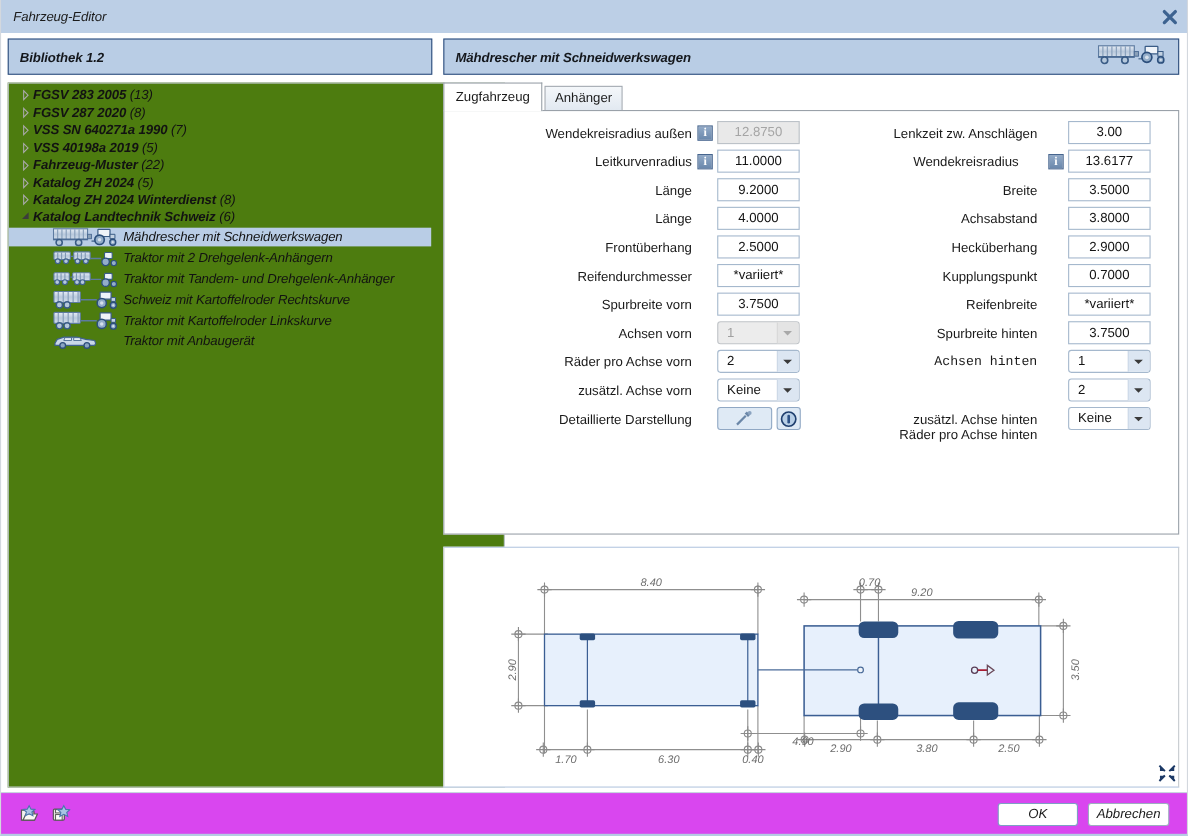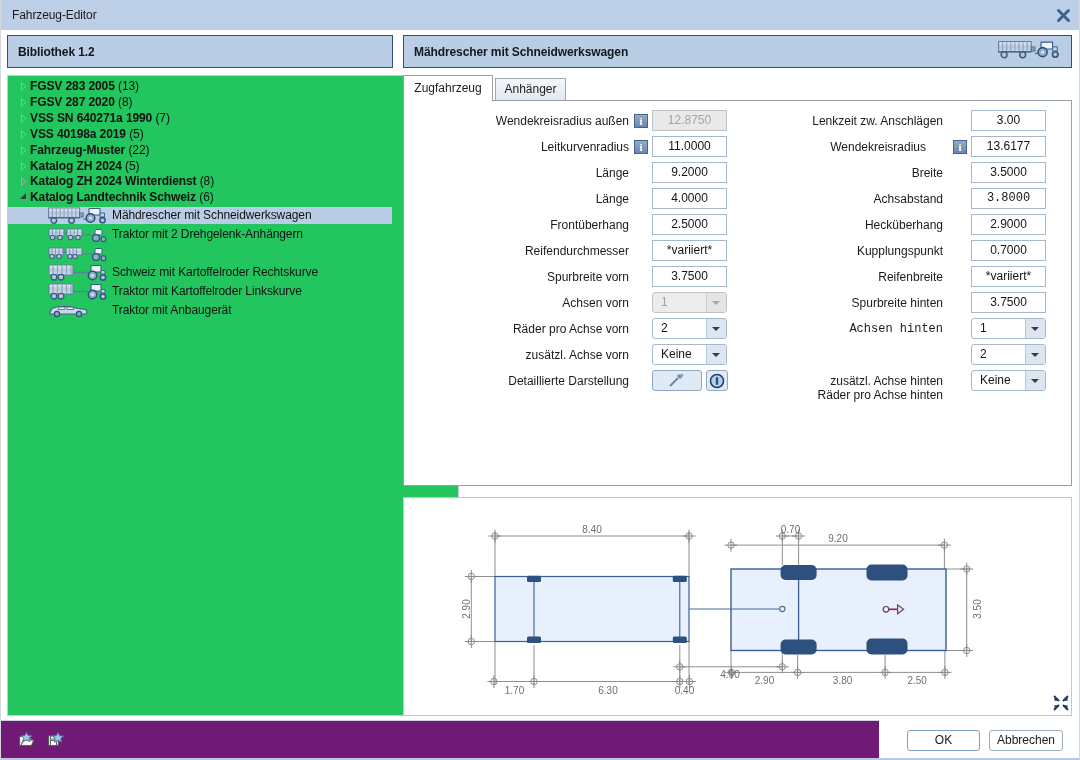--- a/index.html
+++ b/index.html
@@ -1,30 +1,30 @@
 <!DOCTYPE html>
 <html><head>
 <meta charset="utf-8">
 <style>
 * { margin:0; padding:0; box-sizing:border-box; }
 html,body { width:1080px; height:760px; overflow:hidden; }
 body { font-family:"Liberation Sans", sans-serif; background:#fff; position:relative; }
-.abs { position:absolute; }
+.abs { position:absolute;font-style:italic; }
 #titlebar { left:0; top:0; width:1080px; height:30px; background:#bccfe6; }
 #titlebar .t { left:12px; top:8px; font-size:12px; letter-spacing:-0.1px; color:#1b1b1b; position:absolute; }
 #closex { position:absolute; right:9px; top:8px; width:15px; height:15px; }
 #dlgborder { left:0; top:0; width:1080px; height:760px; border-left:1px solid #d3d8de; border-right:1px solid #d3d8de; border-bottom:2px solid #b5cbe3; pointer-events:none; z-index:50; }
 .phead { top:35px; height:33px; background:#b9cde5; border:1px solid #2f4f7d; }
 .phead .txt { position:absolute; left:10px; top:9px; font-weight:bold; font-size:12px; color:#14171c; letter-spacing:-0.1px;text-align:right; }
 #lphead { left:7px; width:386px; }
 #rphead { left:403px; width:669px; }
-#tree { left:7px; top:75px; width:452px; height:641px; background:#22c55e; border:1px solid #c5cbd4; }
+#tree { left:7px; top:75px; width:452px; height:641px; background:#4d7c0f; border:1px solid #c5cbd4; }
 #formpanel { left:403px; top:100px; width:669px; height:386px; background:#fff; border:1px solid #9aa1a9; }
 #drawpanel { left:403px; top:497px; width:669px; height:219px; background:#fff; border:1px solid #c6cacf; border-top:1px solid #b5c7e0; border-bottom:1px solid #b5c7e0; }
-#bottombar { left:0; top:720px; width:879px; height:40px; background:#701a75; border-top:1px solid #c9d4e0; }
+#bottombar { left:0; top:720px; width:1080px; height:40px; background:#d946ef; border-top:1px solid #c9d4e0; }
 .tab { position:absolute; font-size:12px; color:#1c1c1c; text-align:center; }
 #tab1 { left:403px; top:75px; width:90px; height:26px; background:#fff; border:1px solid #9aa1a9; border-bottom:none; z-index:5; padding-top:5px; }
 #tab2 { left:495px; top:78px; width:71px; height:23px; background:linear-gradient(#f4f7fa,#e2e9f1); border:1px solid #a2a9b1; padding-top:3px; }
 .lbl { position:absolute; font-size:12px; color:#1a1a1a; text-align:right; white-space:nowrap; }
 .fld { position:absolute; width:75px; height:21px; background:#fff; border:1px solid #a5b8cd; font-size:12px; color:#141414; text-align:center; line-height:19px; }
 .fld.dis { background:#e9e9e9; border-color:#bcc2c8; color:#a5a5a5; }
 .ddl { position:absolute; width:75px; height:21px; background:#fff; border:1px solid #a5b8cd; border-radius:3px; font-size:12px; color:#141414; }
 .ddl .tx { position:absolute; left:8px; top:2px; }
 .ddl .bt { position:absolute; right:0; top:0; width:20px; height:19px; background:#dce6f2; border-left:1px solid #b8c8da; border-radius:0 2px 2px 0; }
 .ddl .ar { position:absolute; right:6px; top:8px; width:0; height:0; border-left:4px solid transparent; border-right:4px solid transparent; border-top:4px solid #3a3a3a; }
@@ -78,20 +78,21 @@
 <div class="trow" style="left:22px; top:3px;"><b>FGSV 283 2005</b> (13)</div>
 <div class="trow" style="left:22px; top:19px;"><b>FGSV 287 2020</b> (8)</div>
 <div class="trow" style="left:22px; top:35px;"><b>VSS SN 640271a 1990</b> (7)</div>
 <div class="trow" style="left:22px; top:51px;"><b>VSS 40198a 2019</b> (5)</div>
 <div class="trow" style="left:22px; top:67px;"><b>Fahrzeug-Muster</b> (22)</div>
 <div class="trow" style="left:22px; top:83px;"><b>Katalog ZH 2024</b> (5)</div>
 <div class="trow" style="left:22px; top:98px;"><b>Katalog ZH 2024 Winterdienst</b> (8)</div>
 <div class="trow" style="left:22px; top:114px;"><b>Katalog Landtechnik Schweiz</b> (6)</div>
 <div class="trow" style="left:104px; top:132px;">Mähdrescher mit Schneidwerkswagen</div>
 <div class="trow" style="left:104px; top:151px;">Traktor mit 2 Drehgelenk-Anhängern</div>
+<div class="trow" style="left:104px; top:170px;">Traktor mit Tandem- und Drehgelenk-Anhänger</div>
 <div class="trow" style="left:104px; top:189px;">Schweiz mit Kartoffelroder Rechtskurve</div>
 <div class="trow" style="left:104px; top:208px;">Traktor mit Kartoffelroder Linkskurve</div>
 <div class="trow" style="left:104px; top:227px;">Traktor mit Anbaugerät</div>
 <svg class="vicon" style="left:40px; top:131px;" width="60" height="17" viewBox="0 0 60 17">
       <use href="#ic-a"></use>
     </svg>
 <svg class="vicon" style="left:40px; top:150px;" width="60" height="17" viewBox="0 0 60 17">
       <use href="#ic-b"></use>
     </svg>
 <svg class="vicon" style="left:40px; top:169px;" width="60" height="17" viewBox="0 0 60 17">
@@ -241,21 +242,21 @@
 <div class="lbl" style="right:137px; top:244px;">Kupplungspunkt</div>
 <div class="lbl" style="right:137px; top:270px;">Reifenbreite</div>
 <div class="lbl" style="right:137px; top:296px;text-align:center;">Spurbreite hinten</div>
 <div class="lbl" style="right:137px; top:322px;font-family:Liberation Mono, monospace;">Achsen hinten</div>
 <div class="lbl" style="right:137px; top:348px;margin-top:40px;">Räder pro Achse hinten</div>
 <div class="lbl" style="right:137px; top:374px;">zusätzl. Achse hinten</div>
 <div class="info" style="left:953px; top:140px;">i</div>
 <div class="fld" style="left:971px; top:110px;">3.00</div>
 <div class="fld" style="left:971px; top:136px;">13.6177</div>
 <div class="fld" style="left:971px; top:162px;">3.5000</div>
-<div class="fld" style="left:971px; top:188px;font-family:Liberation Mono, monospace;">3.8000</div>
+<div class="fld" style="left:971px; top:188px;">3.8000</div>
 <div class="fld" style="left:971px; top:214px;">2.9000</div>
 <div class="fld" style="left:971px; top:240px;">0.7000</div>
 <div class="fld" style="left:971px; top:266px;">*variiert*</div>
 <div class="fld" style="left:971px; top:292px;">3.7500</div>
 <div class="ddl" style="left:971px; top:318px;">
     <span class="tx">1</span>
     <span class="bt"></span>
     <span class="ar"></span>
   </div>
 <div class="ddl" style="left:971px; top:344px;">

